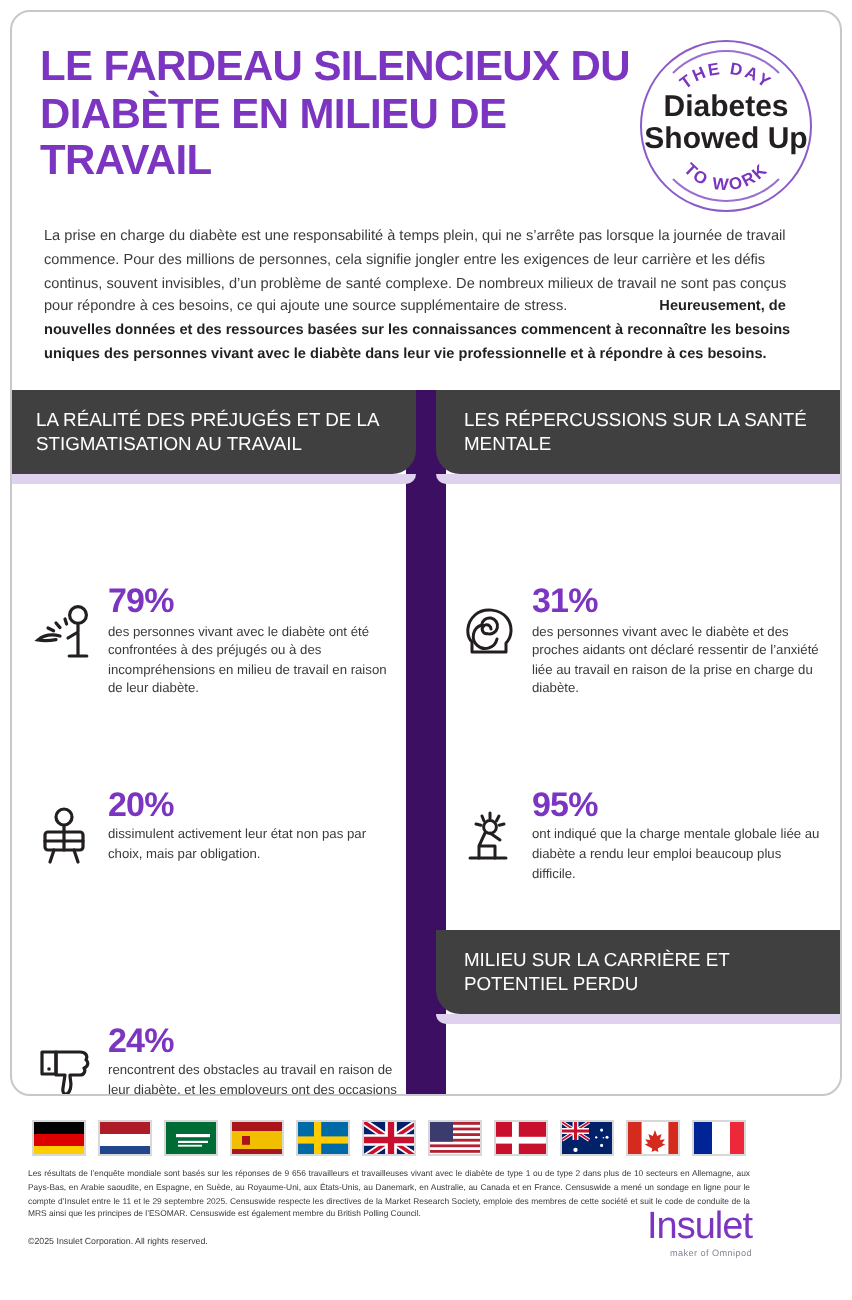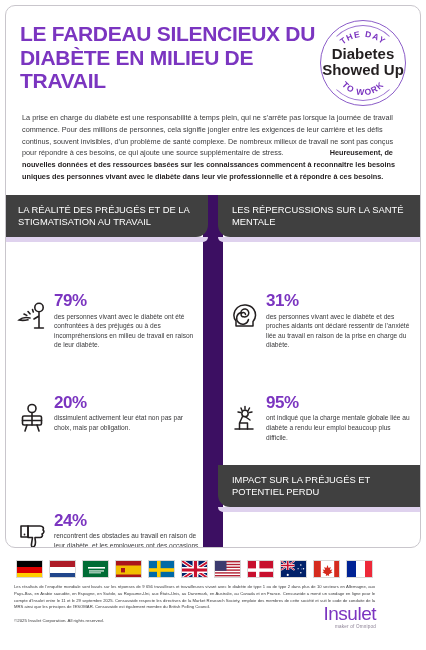--- a/index.html
+++ b/index.html
@@ -234,21 +234,21 @@
             <div class="txt">
               <div class="pct">95%</div>
               <div class="desc">ont indiqué que la charge mentale globale liée au diabète a rendu leur emploi beaucoup plus difficile.</div>
             </div>
           </div>
 
         </div>
       </div>
 
       <div class="sec">
-        <div class="sec-head">IMPACT SUR LA PRÉJUGÉS ET POTENTIEL PERDU</div>
+        <div class="sec-head">MILIEU SUR LA CARRIÈRE ET POTENTIEL PERDU</div>
         <div class="sec-body">
 
           <div class="stat">
             <div class="ico">
               <svg width="32" height="28" viewBox="0 0 32 28" fill="none" stroke="#231f20" stroke-width="1.5" stroke-linecap="round" stroke-linejoin="round">
                 <path d="M5 2 L5 15 M2.3 11.6 L5 15 L7.7 11.6"></path>
                 <path d="M16 2 L16 8 M13.3 5 L16 8.3 L18.7 5"></path>
                 <path d="M27 2 L27 15 M24.3 11.6 L27 15 L29.7 11.6"></path>
                 <circle cx="16" cy="13.5" r="2.6"></circle>
                 <path d="M11.5 26 L11.5 19.5 C11.5 18.2 12.6 17.6 16 17.6 C19.4 17.6 20.5 18.2 20.5 19.5 L20.5 26 Z"></path>

